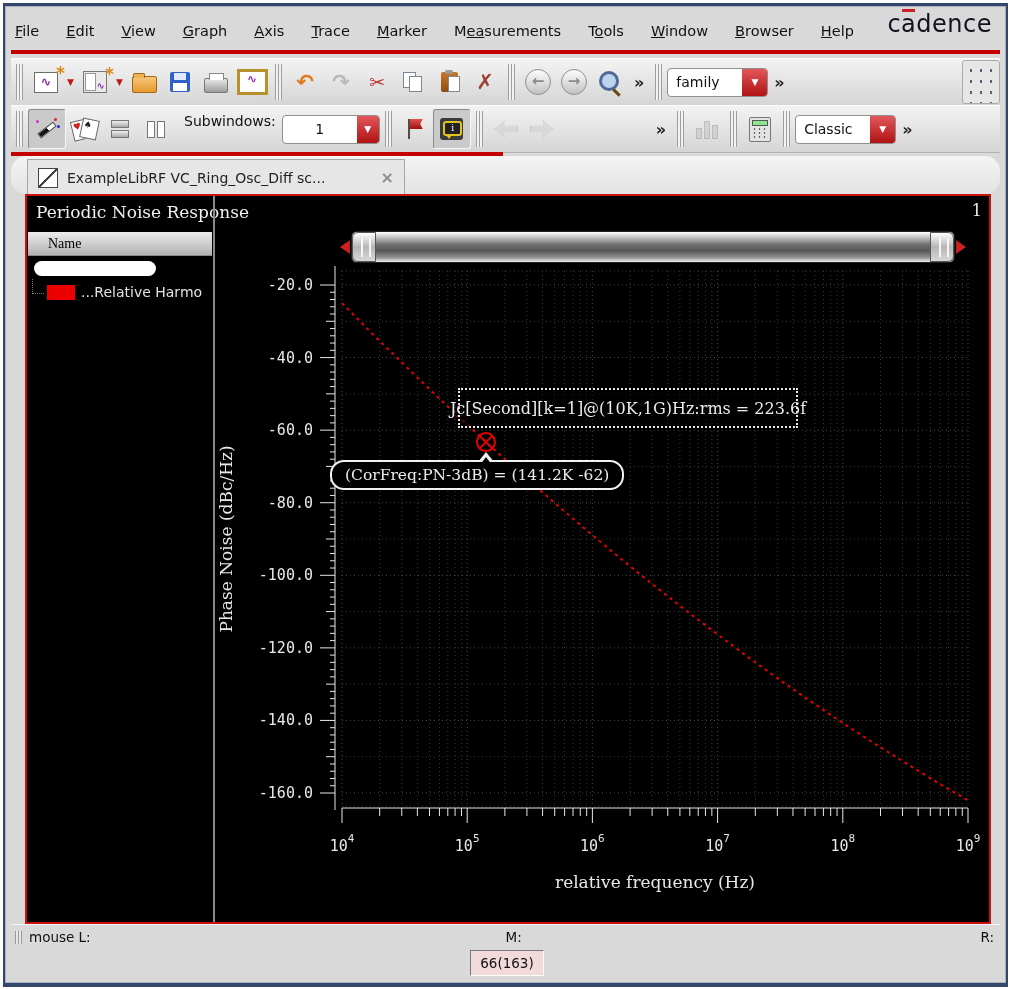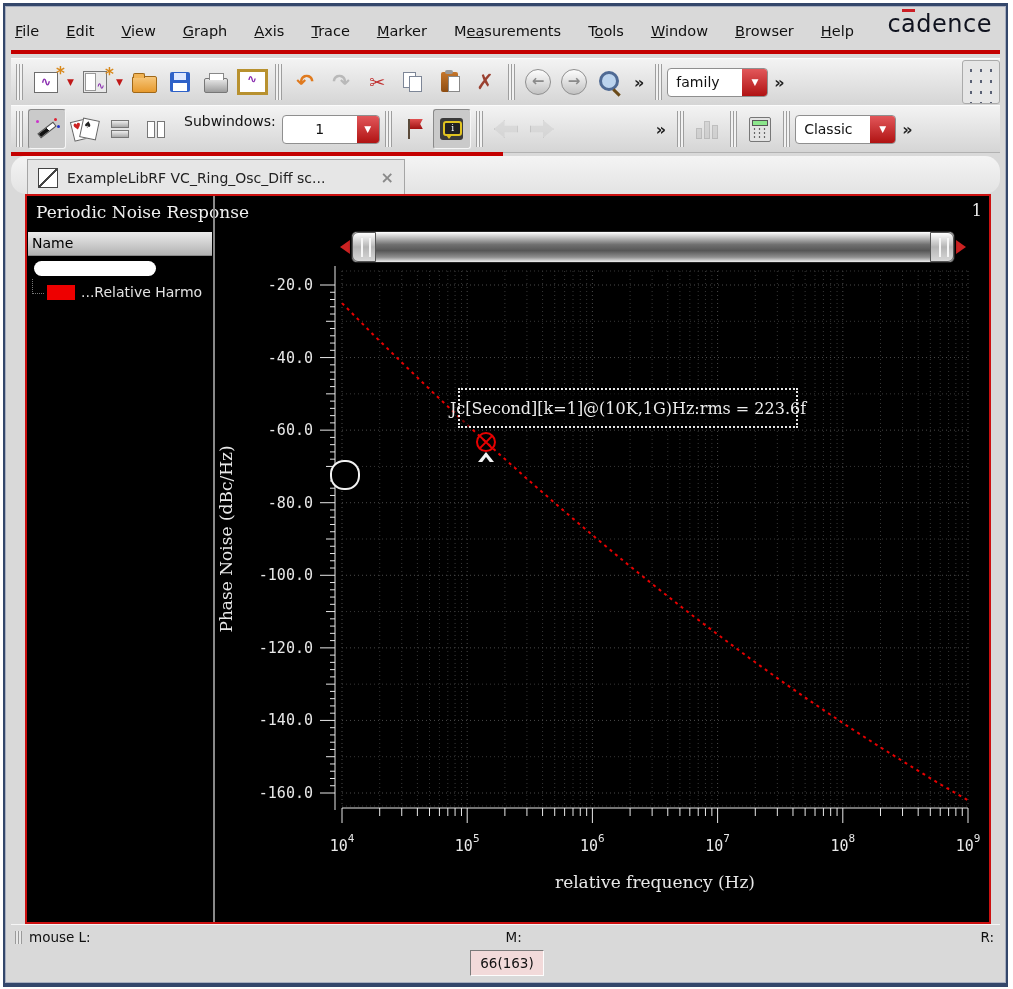--- a/index.html
+++ b/index.html
@@ -118,21 +118,21 @@
        background-image:linear-gradient(135deg,transparent 46%,#444 46%,#444 54%,transparent 54%);}
   .tabclose{margin-left:auto;color:#8a8a8a;font-weight:bold;font-size:16px;}
 
   
   .plotwin{position:absolute;left:20px;top:188px;width:962px;height:726px;background:#000;
            border:2px solid #cc1111;}
   .plot-title{position:absolute;left:9px;top:6px;color:#f0f0f0;font-family:"DejaVu Serif",serif;font-size:17px;}
   .subwin-num{position:absolute;right:7px;top:5px;color:#f0f0f0;font-family:"DejaVu Serif",serif;font-size:16px;}
   .name-panel{position:absolute;left:1px;top:36px;width:184px;bottom:0;overflow:hidden;}
   .name-header{height:23px;background:linear-gradient(#ececec,#b2b2b2);border-bottom:1px solid #8a8a8a;
-           color:#000;font-size:14px;line-height:23px;padding-left:4px;}
+           color:#000;font-size:14px;line-height:23px;padding-left:20px;font-family:Liberation Serif, serif;}
   .redact-pill{position:absolute;left:6px;top:29px;width:122px;height:15px;background:#fff;border-radius:8px;}
   .legend-row{position:absolute;left:4px;top:52px;display:flex;align-items:center;white-space:nowrap;}
   .treeglyph{width:11px;height:14px;border-left:1px dotted #777;border-bottom:1px dotted #777;margin:-6px 3px 6px 0;}
   .swatch{width:28px;height:15px;background:#ee0000;flex:0 0 auto;}
   .legend-label{color:#e2e2e2;font-size:14px;margin-left:6px;}
   .vdivider{position:absolute;left:186px;top:0;bottom:0;width:2px;background:#8a8a8a;}
 
   
   .hslider{position:absolute;left:313px;top:34px;width:626px;height:34px;display:flex;align-items:center;}
   .sl-arr-l{width:0;height:0;border-top:7px solid transparent;border-bottom:7px solid transparent;
@@ -622,20 +622,21 @@
           <line x1="263.9800945162515" y1="252.11838" x2="275.9800945162515" y2="240.11838"></line>
         </g>
       </svg>
 
     <div class="jitterbox">
       <span>Jc[Second][k=1]@(10K,1G)Hz:rms = 223.6f</span>
     </div>
     <div class="balloon">
       <span class="notch-w"></span>
       <span class="notch-b"></span>
+      <span>(CorFreq:PN-3dB) = (141.2K -62)</span>
     </div>
   </div>
 
   <div class="status1">
     <span class="s-grip"></span>
     <span class="s-left">mouse L:</span>
     <span class="s-mid">M:</span>
     <span class="s-right">R:</span>
   </div>
   <div class="status2">

